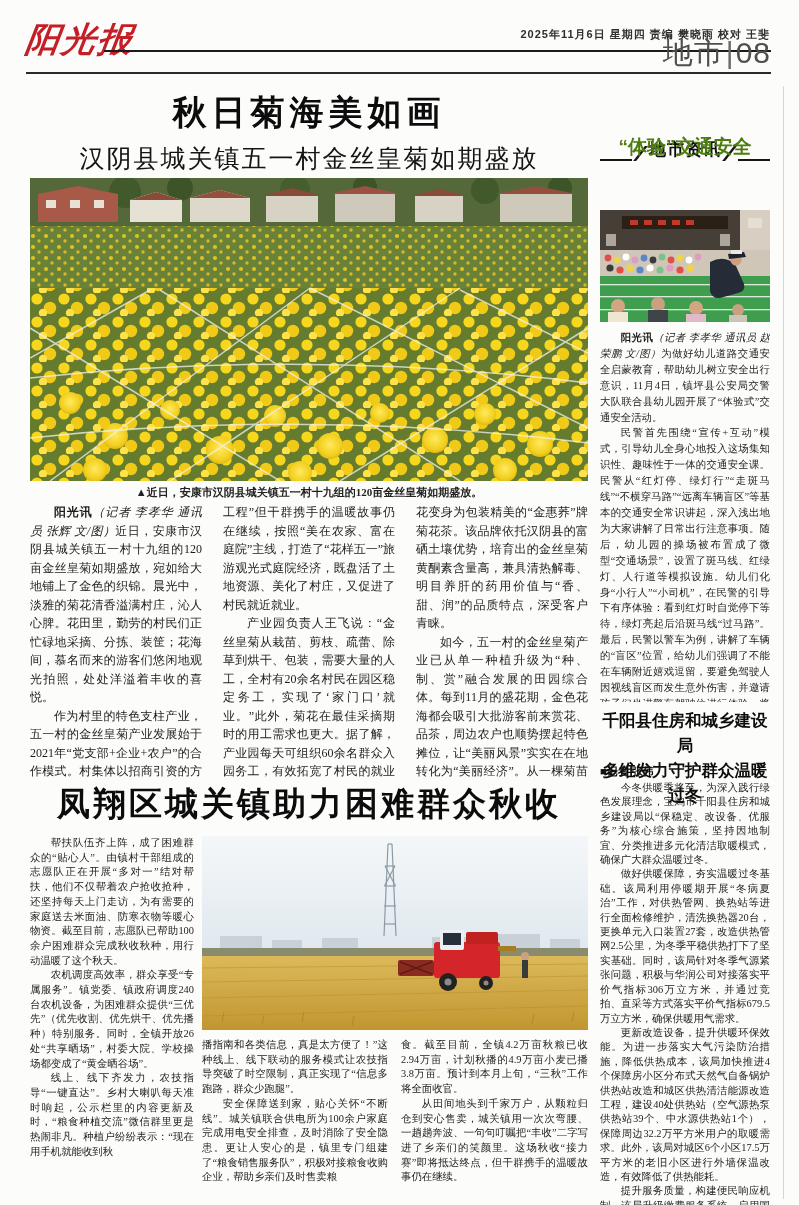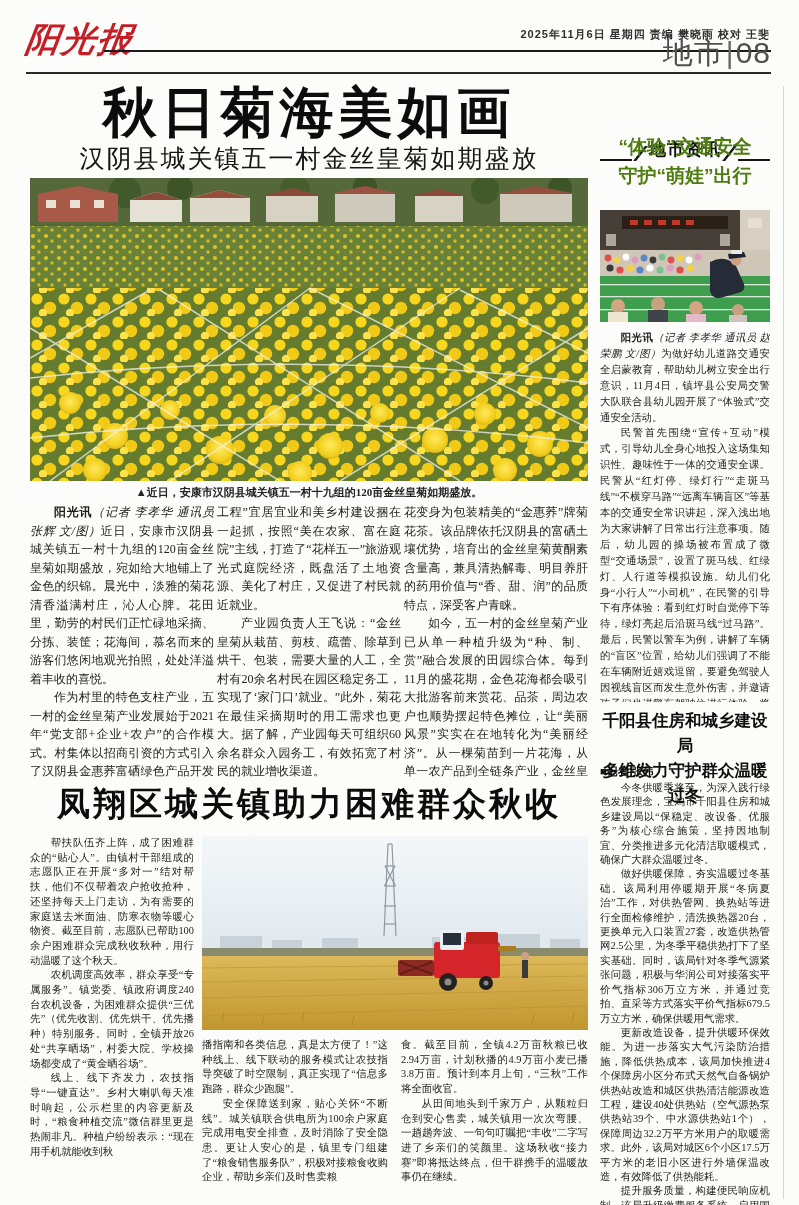--- a/index.html
+++ b/index.html
@@ -12,27 +12,27 @@
         font-style:italic;color:#c41e27;letter-spacing:2px;transform:skewX(-8deg);}
   .mast-rule-top{position:absolute;left:104px;right:28px;top:50px;height:2px;background:#1b1b1b;}
   .dateline{position:absolute;right:29px;top:27px;font-size:11px;font-weight:bold;color:#2e2e2e;letter-spacing:1px;}
   .section-page{position:absolute;right:28px;top:36px;font-size:30px;line-height:34px;color:#4f4f4f;letter-spacing:1px;}
   .section-page .sep{font-weight:100;padding:0 1px;color:#6a6a6a;}
   .mast-rule-bottom{position:absolute;left:26px;right:28px;top:72px;height:2px;background:#2a2a2a;}
   .page-edge{position:absolute;right:15px;top:86px;bottom:6px;width:1px;background:#d7d7d2;}
 
   
   .lead-headline{position:absolute;left:30px;top:86px;width:558px;text-align:center;
-        font-size:54px;line-height:52px;font-weight:900;letter-spacing:5px;color:#0c0c0c;}
+        font-size:34px;line-height:52px;font-weight:900;letter-spacing:5px;color:#0c0c0c;}
   .lead-subhead{position:absolute;left:30px;top:143px;width:558px;text-align:center;
         font-size:25px;line-height:30px;letter-spacing:2px;color:#151515;}
   .lead-photo{position:absolute;left:30px;top:178px;width:558px;height:303px;overflow:hidden;}
   .lead-caption{position:absolute;left:30px;top:485px;width:558px;text-align:center;
         font-size:11px;font-weight:bold;color:#222;}
-  .lead-cols{position:absolute;left:30px;top:503px;width:558px;height:278px;display:flex;gap:3px;overflow:hidden;}
+  .lead-cols{position:absolute;left:30px;top:503px;width:558px;height:278px;display:flex;gap:21px;overflow:hidden;}
   .lead-cols .col{flex:1;font-size:12px;line-height:18.5px;text-align:justify;overflow:hidden;}
 
   p.para{margin:0;text-indent:2em;}
   p.noind{text-indent:0;}
   .byline-label{font-weight:bold;font-style:normal;font-family:"Liberation Sans","DejaVu Sans",sans-serif;}
   .byline-detail{font-style:italic;}
 
   
   .h2-headline{position:absolute;left:30px;top:784px;width:558px;text-align:center;
         font-size:33px;line-height:40px;font-weight:900;letter-spacing:3px;color:#0c0c0c;}
@@ -158,21 +158,21 @@
     </svg>
   </div>
   <div class="lead-caption">▲近日，安康市汉阴县城关镇五一村十九组的120亩金丝皇菊如期盛放。</div>
 
   <div class="lead-cols">
     <div class="col">
       <p class="para"><b class="byline-label">阳光讯</b><i class="byline-detail">（记者 李孝华 通讯员 张辉 文/图）</i><span>近日，安康市汉阴县城关镇五一村十九组的120亩金丝皇菊如期盛放，宛如给大地铺上了金色的织锦。晨光中，淡雅的菊花清香溢满村庄，沁人心脾。花田里，勤劳的村民们正忙碌地采摘、分拣、装筐；花海间，慕名而来的游客们悠闲地观光拍照，处处洋溢着丰收的喜悦。</span></p>
       <p class="para">作为村里的特色支柱产业，五一村的金丝皇菊产业发展始于2021年“党支部+企业+农户”的合作模式。村集体以招商引资的方式引入了汉阴县金惠荞富硒绿色产品开发有限责任公司，通过流转村民闲置土地，将不适宜传统作物种植的坡地平整建园并充分利用。该村坚持把发展庭院经济与“千万</p>
     </div>
     <div class="col">
-      <p class="para noind">工程”宜居宜业和美乡村建设捆在一起抓，按照“美在农家、富在庭院”主线，打造了“花样五一”旅游观光式庭院经济，既盘活了土地资源、美化了村庄，又促进了村民就近就业。</p>
+      <p class="para noind">工程”但干群携手的温暖故事仍在继续，按照“美在农家、富在庭院”主线，打造了“花样五一”旅游观光式庭院经济，既盘活了土地资源、美化了村庄，又促进了村民就近就业。</p>
       <p class="para">产业园负责人王飞说：“金丝皇菊从栽苗、剪枝、疏蕾、除草到烘干、包装，需要大量的人工，全村有20余名村民在园区稳定务工，实现了‘家门口’就业。”此外，菊花在最佳采摘期时的用工需求也更大。据了解，产业园每天可组织60余名群众入园务工，有效拓宽了村民的就业增收渠道。</p>
 
     </div>
     <div class="col">
       <p class="para noind">花变身为包装精美的“金惠荞”牌菊花茶。该品牌依托汉阴县的富硒土壤优势，培育出的金丝皇菊黄酮素含量高，兼具清热解毒、明目养肝的药用价值与“香、甜、润”的品质特点，深受客户青睐。</p>
       <p class="para">如今，五一村的金丝皇菊产业已从单一种植升级为“种、制、赏”融合发展的田园综合体。每到11月的盛花期，金色花海都会吸引大批游客前来赏花、品茶，周边农户也顺势摆起特色摊位，让“美丽风景”实实在在地转化为“美丽经济”。从一棵菊苗到一片花海，从单一农产品到全链条产业，金丝皇菊不仅绽放了美丽风景，更承载了村民增收致富的希望，成为汉阴县“一村一品”助力乡村振兴的生动实践。</p>
     </div>
   </div>
 
   <div class="h2-headline hei">凤翔区城关镇助力困难群众秋收</div>
@@ -267,21 +267,20 @@
     <div class="sb-header">
       <span class="rule"></span>
       <span class="slashbar"></span>
       <b class="hei">地市资讯</b>
       <span class="slashbar"></span>
       <span class="rule"></span>
     </div>
 
     <div class="sb-title1 hei">
       <div>“体验”交通安全</div>
-      <div>守护“萌娃”出行</div>
     </div>
 
     <div class="sb-photo">
       <svg width="170" height="112" viewBox="0 0 170 112" xmlns="http://www.w3.org/2000/svg">
         <rect x="0" y="0" width="170" height="40" fill="#453f38"></rect>
         <rect x="140" y="0" width="30" height="40" fill="#d8cfc2"></rect>
         <rect x="22" y="6" width="106" height="13" fill="#2a2016"></rect>
         <g fill="#c0392b">
             <rect x="30" y="10" width="8" height="5"></rect>
             <rect x="44" y="10" width="8" height="5"></rect>

